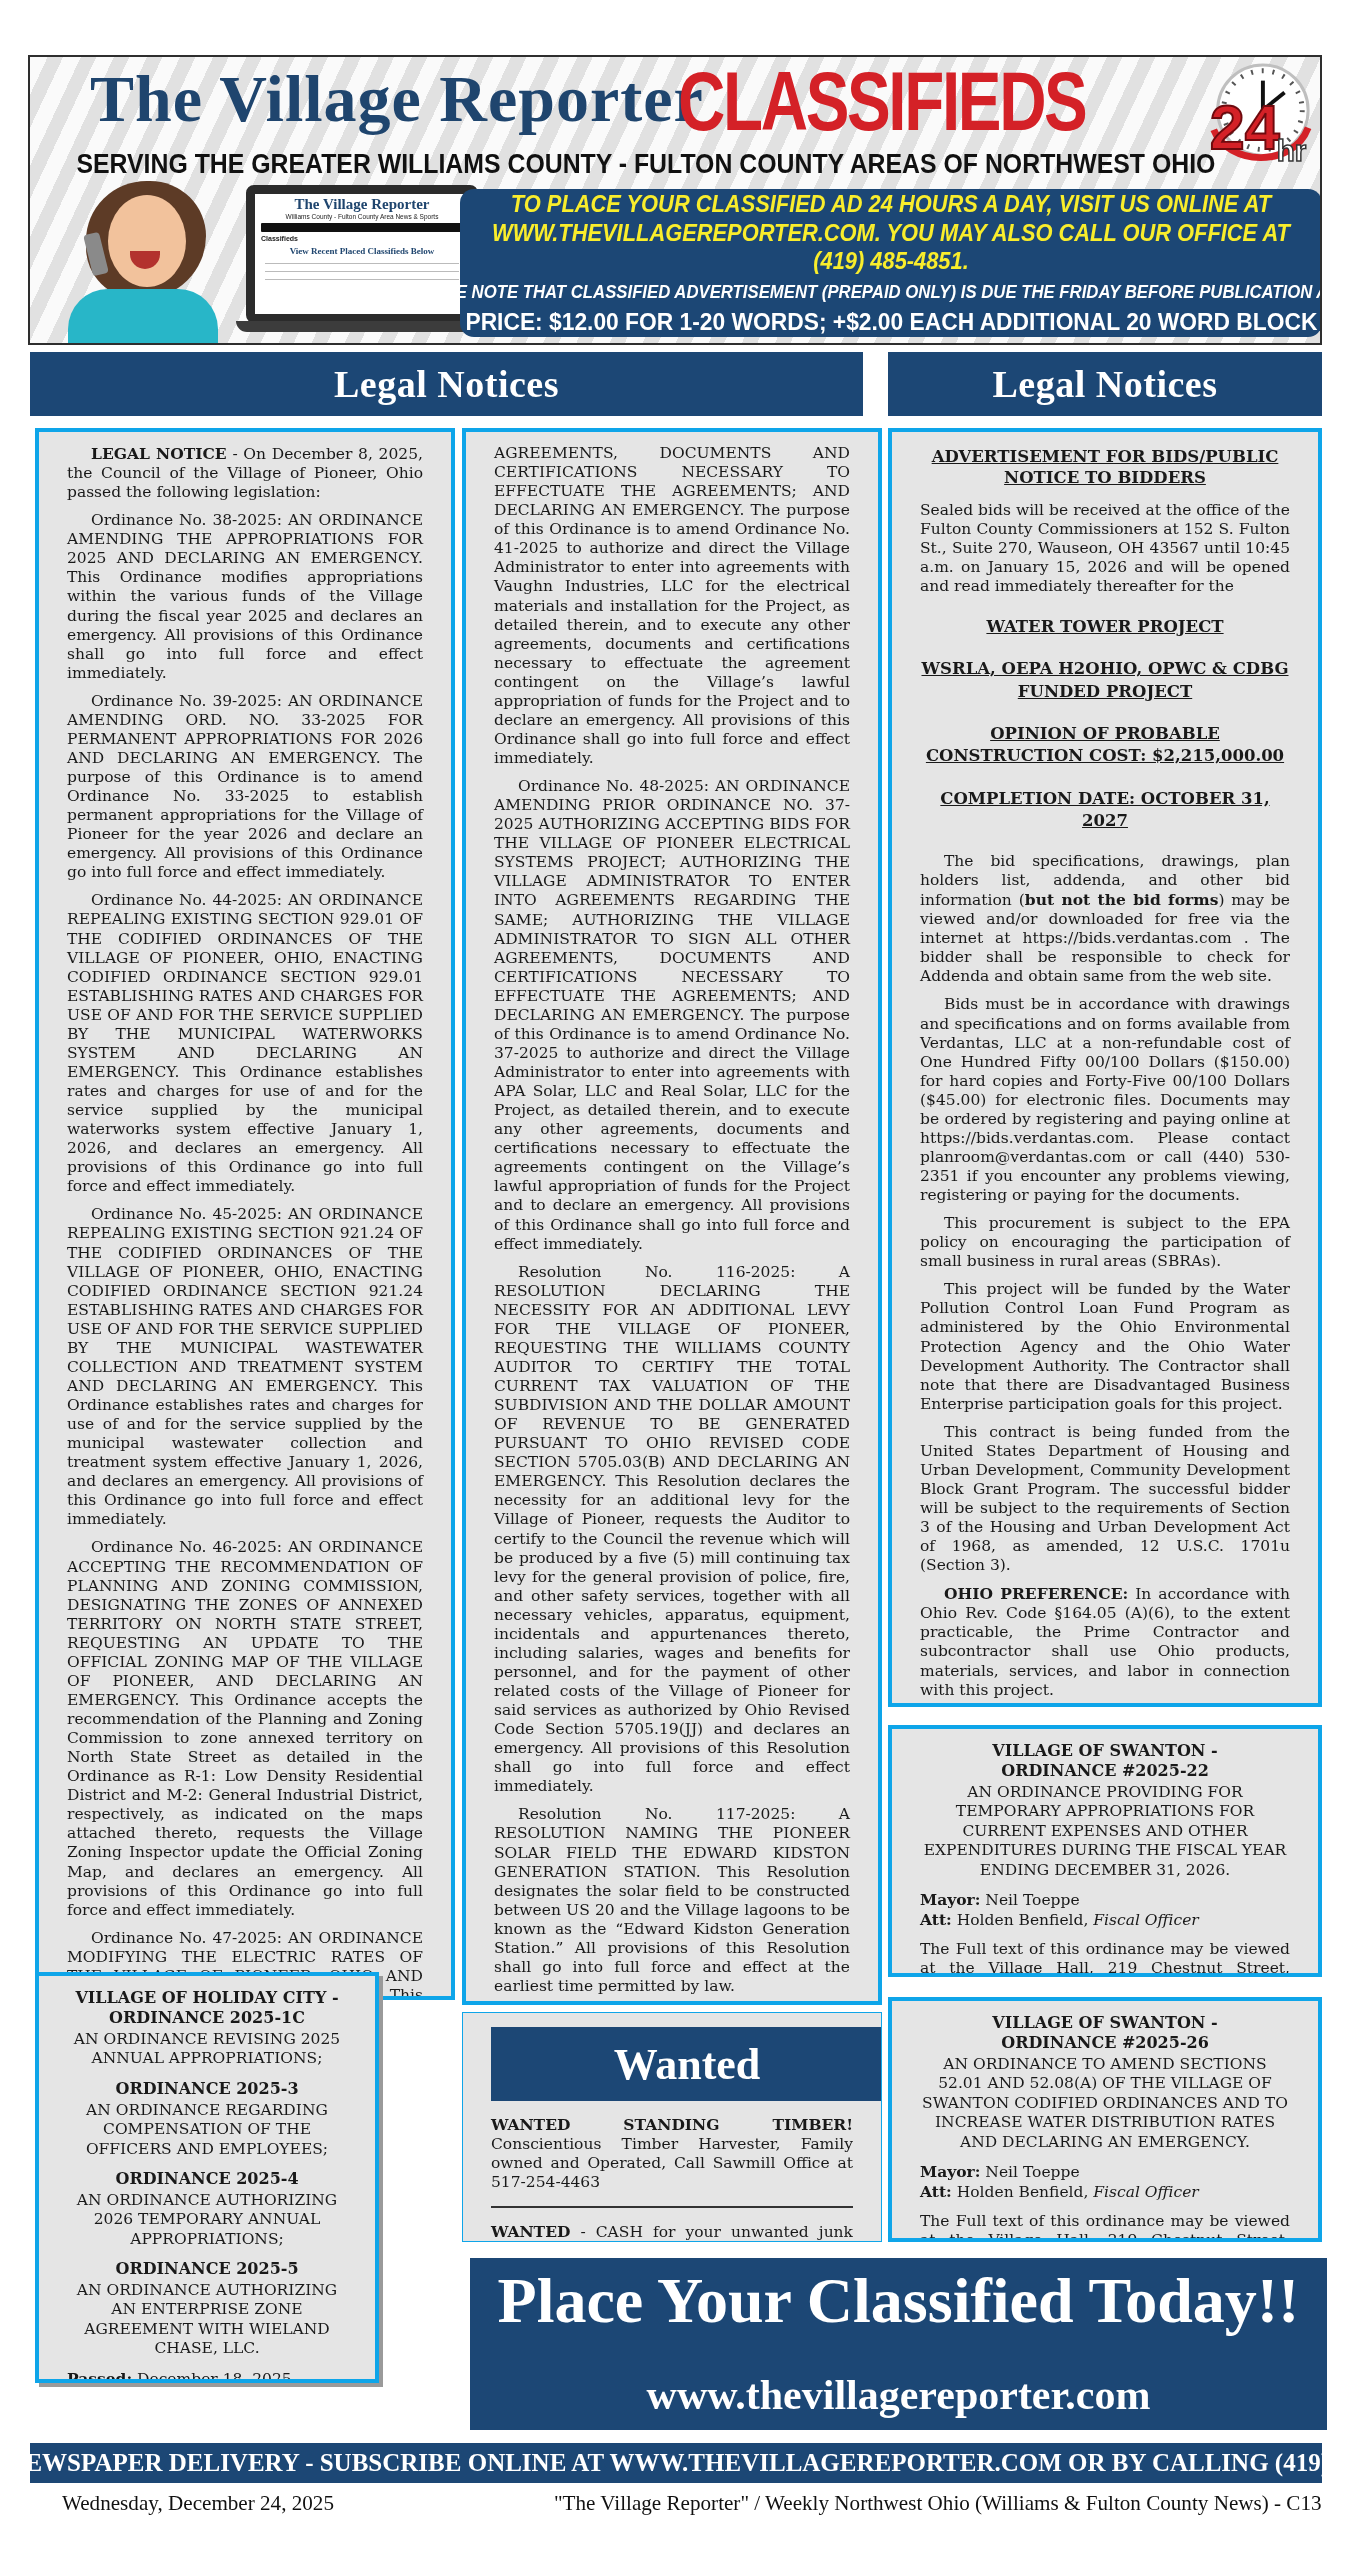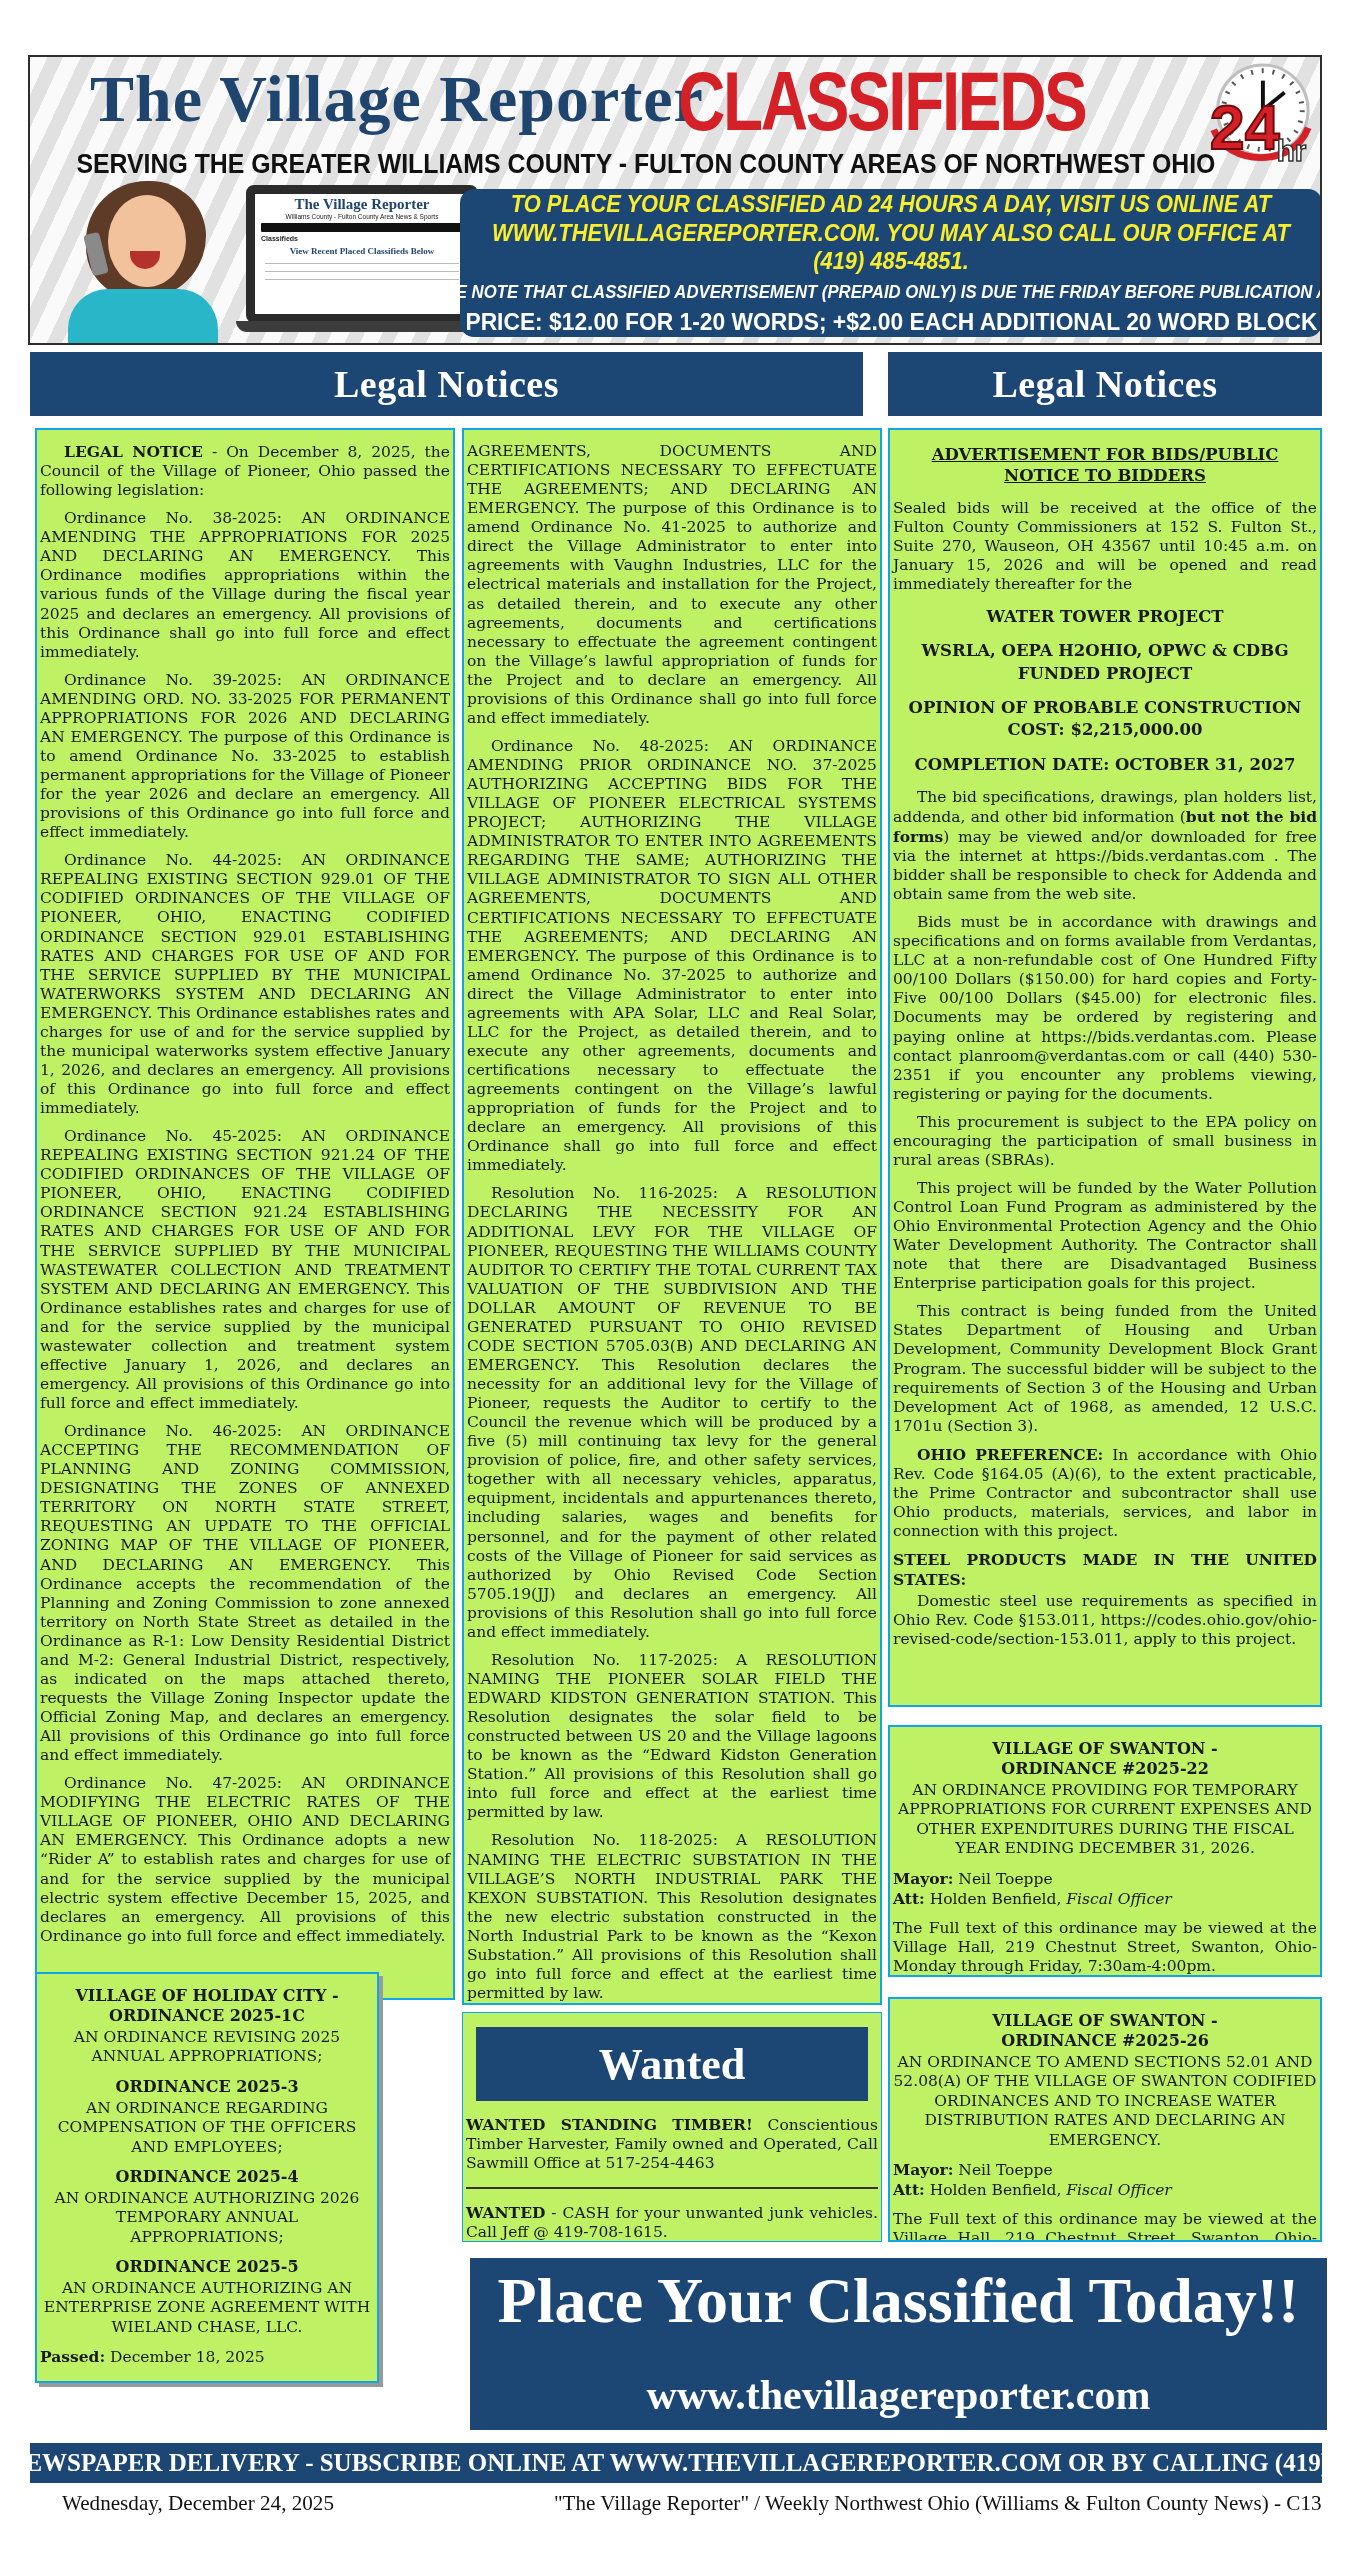--- a/index.html
+++ b/index.html
@@ -35,30 +35,30 @@
     display:flex;flex-direction:column;justify-content:center;align-items:center;text-align:center;padding:4px 10px;box-sizing:border-box;}
   .bb1{color:#f9ed2c;font-family:"Liberation Sans",sans-serif;font-weight:bold;font-style:italic;font-size:23px;line-height:1.25;transform:scaleX(.95);}
   .bb2{color:#fff;font-family:"Liberation Sans",sans-serif;font-weight:bold;font-style:italic;font-size:18px;margin-top:6px;transform:scaleX(.93);white-space:nowrap;}
   .bb3{color:#fff;font-family:"Liberation Sans",sans-serif;font-weight:bold;font-size:24px;margin-top:5px;transform:scaleX(.95);white-space:nowrap;}
 
   
   .section-hdr{position:absolute;background:#1c4775;color:#fff;font-family:"Liberation Serif",serif;font-weight:bold;font-size:38px;
     display:flex;align-items:center;justify-content:center;letter-spacing:.5px;}
 
   
-  .box{position:absolute;border:2px solid #0ea5e9;background:#bef264;box-sizing:border-box;padding:12px 3px;overflow:hidden;}
+  .box{position:absolute;border:4px solid #0ea5e9;background:#e5e5e5;box-sizing:border-box;padding:12px 28px;overflow:hidden;}
   .shadow{box-shadow:4px 4px 0 #9a9a9a;}
   .p{margin:0 0 9px 0;text-align:justify;font-size:15.5px;line-height:1.23;}
   .ind{text-indent:24px;}
   .lead{font-weight:bold;}
   .h-c{font-weight:bold;text-align:center;font-size:16px;margin:10px 0 2px;line-height:1.25;}
   .sub-c{text-align:center;font-size:15.5px;margin:0 0 4px;line-height:1.25;}
   .kv{margin:10px 0 0;font-size:15.5px;line-height:1.3;}
   .bid-title{text-align:center;font-weight:bold;text-decoration:underline;font-size:16.5px;line-height:1.3;margin:2px 0 12px;}
-  .bid-h{text-align:center;font-weight:bold;font-size:16.5px;margin:12px 0;line-height:1.35;}
+  .bid-h{text-align:center;font-weight:bold;font-size:16.5px;margin:20px 0;line-height:1.35;text-decoration:underline;}
 
   
   .wanted-hdr{margin:2px auto 14px;width:392px;height:74px;background:#1c4775;color:#fff;font-family:"Liberation Serif",serif;
     font-weight:bold;font-size:44px;display:flex;align-items:center;justify-content:center;}
   .wanted-rule{border:none;border-top:2px solid #333;margin:14px 0;}
   .promo{position:absolute;left:470px;top:2258px;width:857px;height:172px;background:#1c4775;color:#fff;text-align:center;
     font-family:"Liberation Serif",serif;display:flex;flex-direction:column;justify-content:center;gap:36px;}
   .promo1{font-size:64px;font-weight:bold;line-height:1.05;}
   .promo2{font-size:42px;font-weight:bold;line-height:1.2;}
   .footer-bar{position:absolute;left:30px;top:2443px;width:1292px;height:40px;background:#1c4775;color:#fff;

